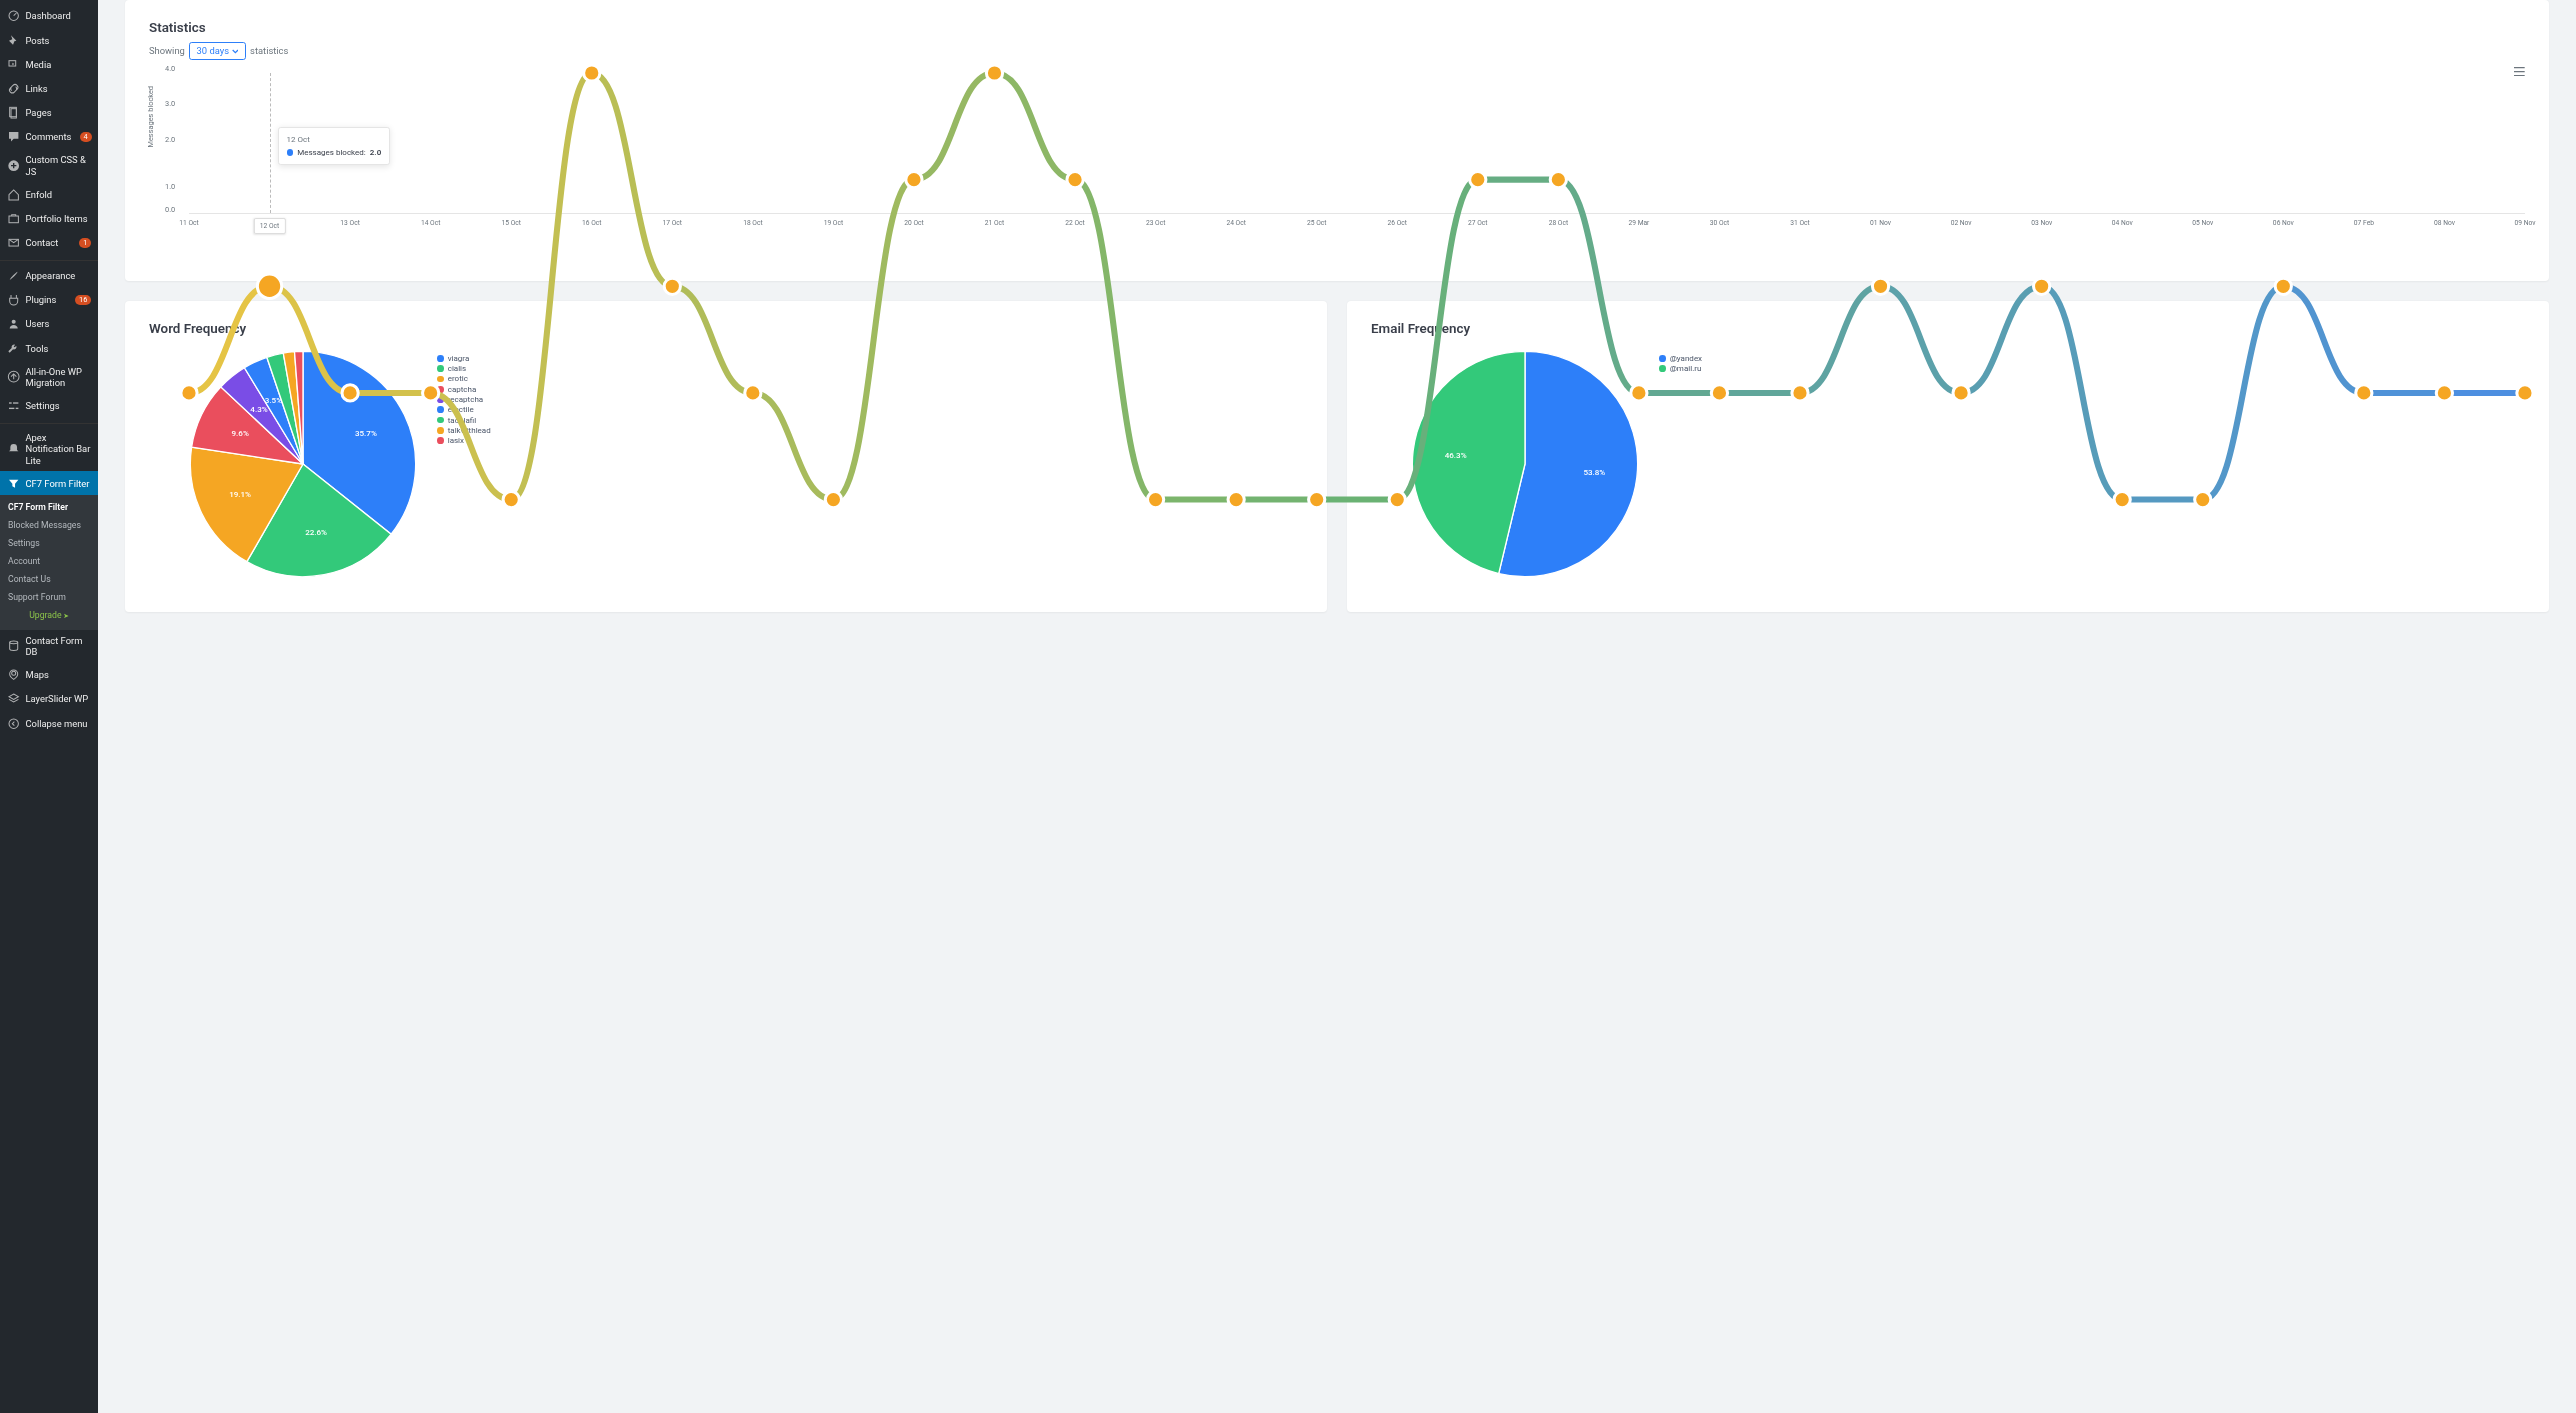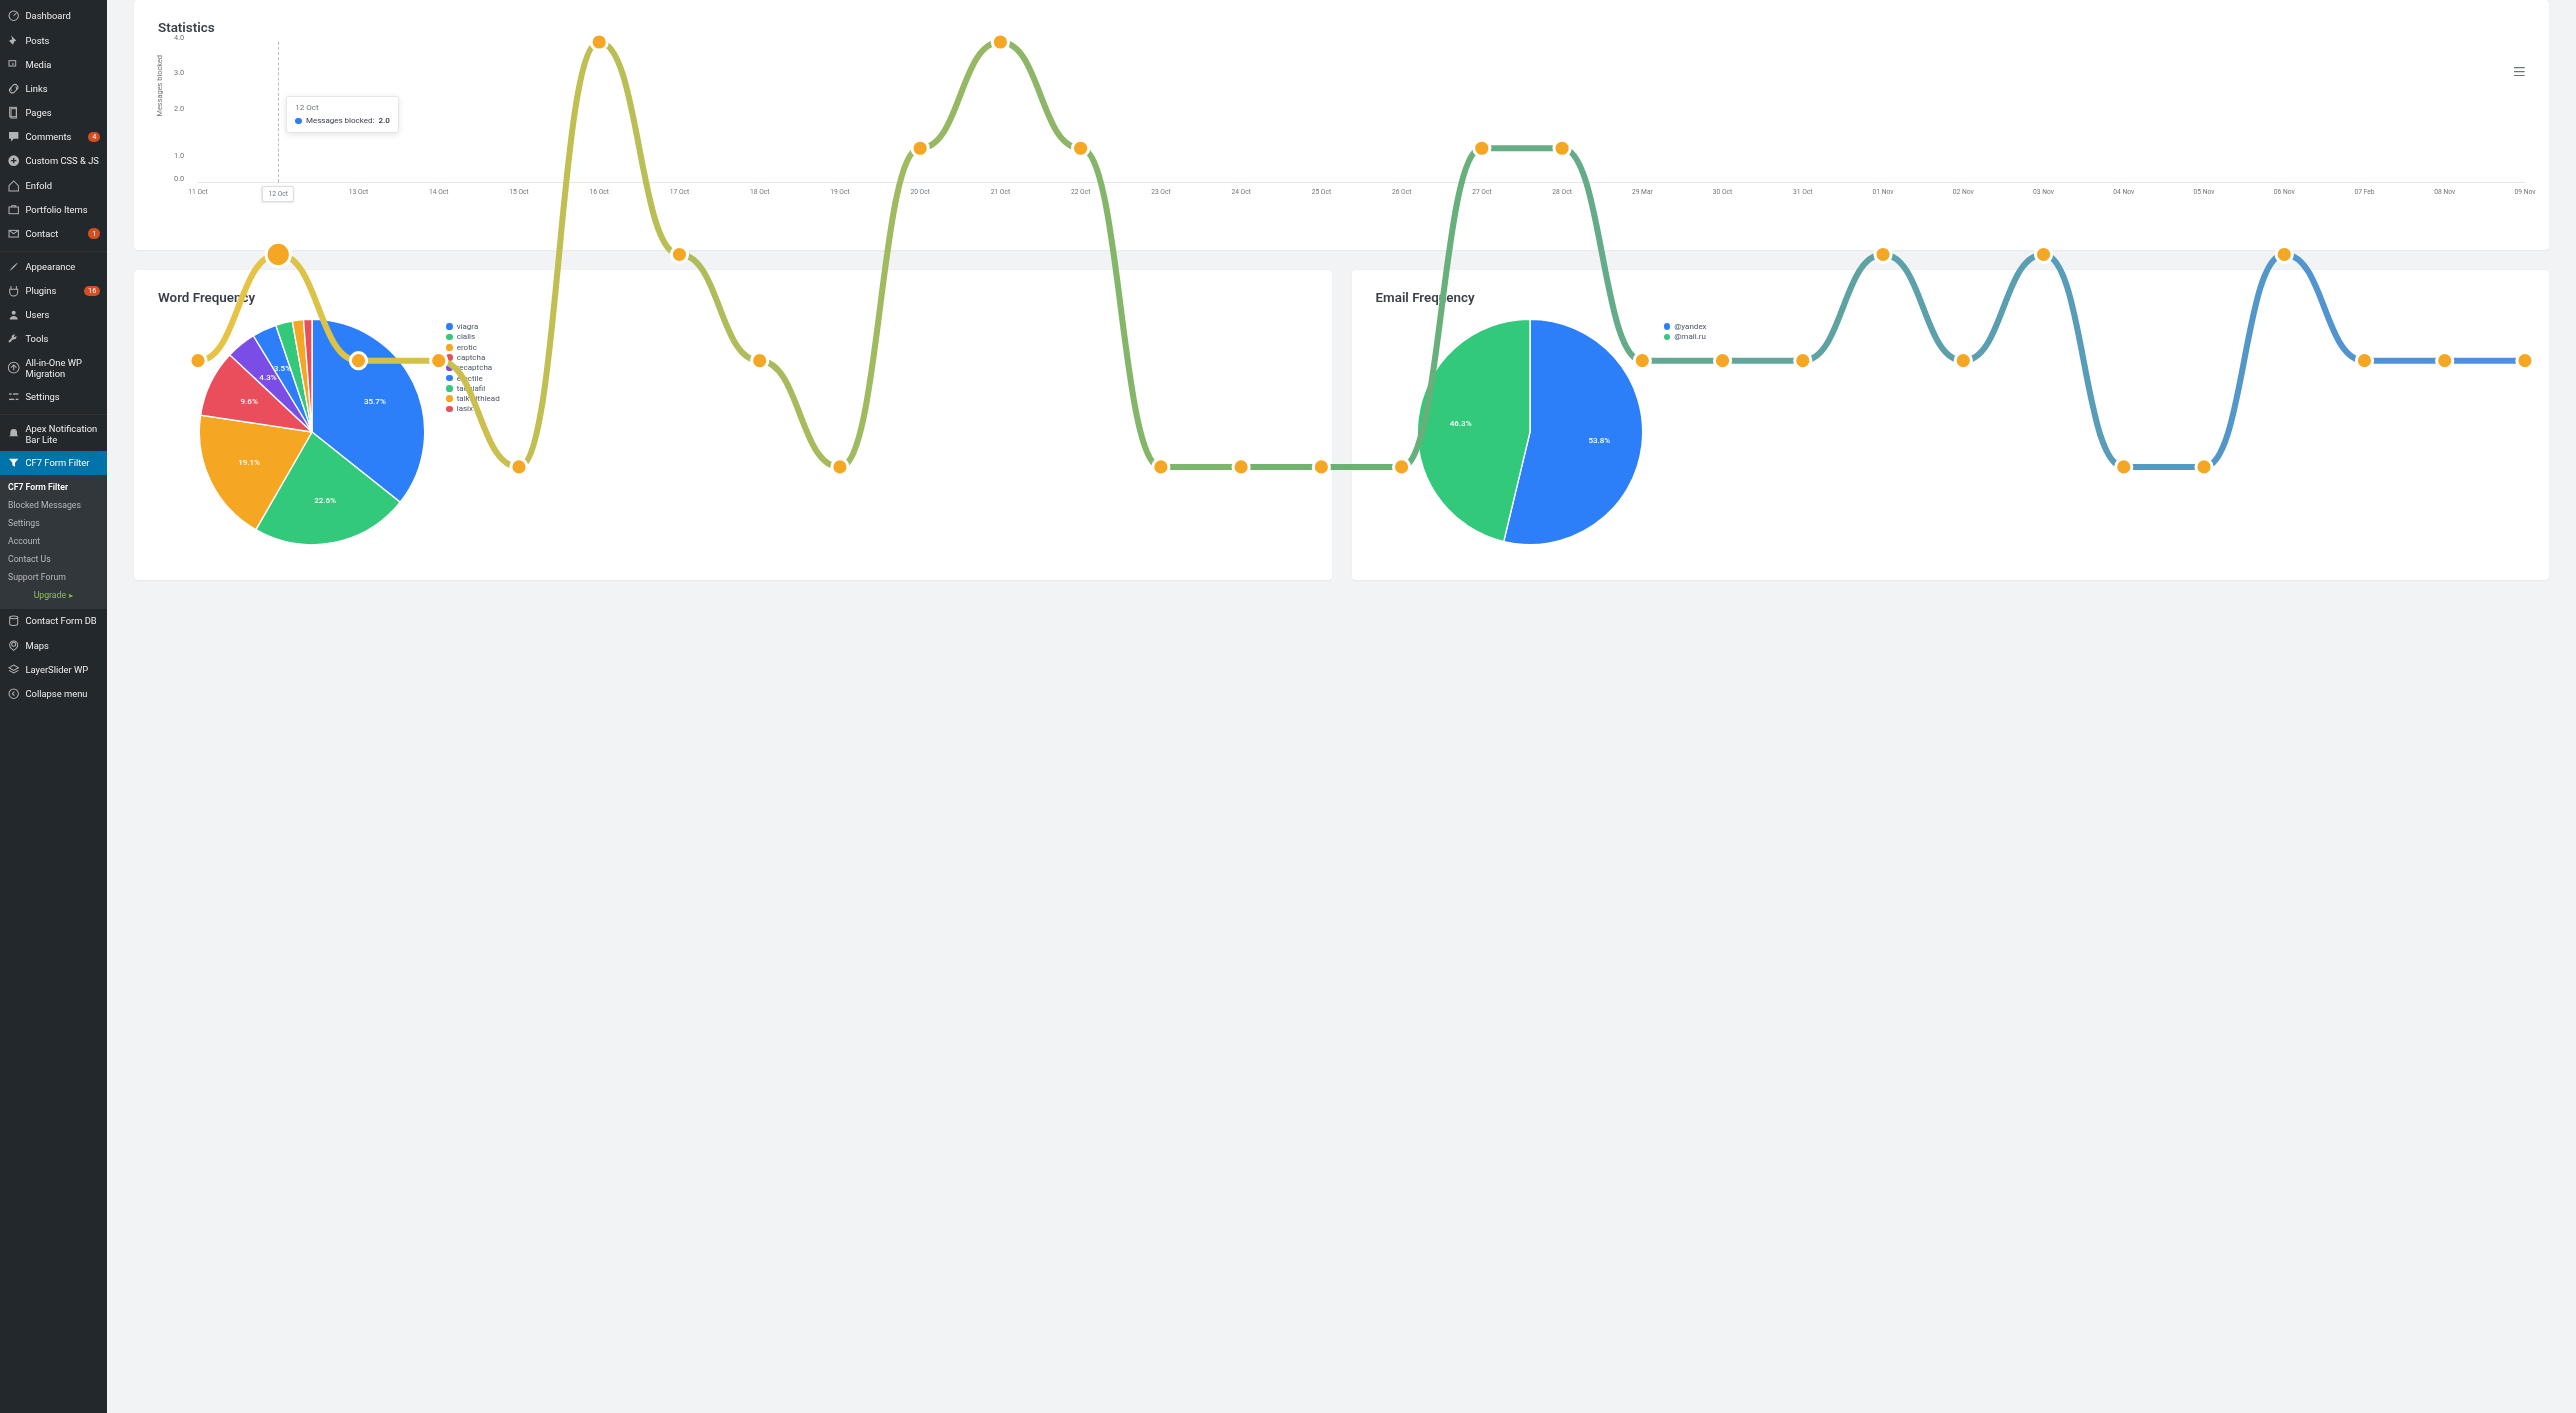--- a/index.html
+++ b/index.html
@@ -1,20 +1,20 @@
 <!DOCTYPE html>
 <html style="font-size:10.7px"><head>
 <meta charset="utf-8">
 <style>
 * { box-sizing: border-box; margin: 0; padding: 0; }
 body { font-family: -apple-system, BlinkMacSystemFont, "Segoe UI", Roboto, sans-serif; background: #f1f3f5; color: #3a3f4a; font-size: 8.7px; }
 .app { display: flex; min-height: 100vh; }
 
 
-.sidebar { width: 107px; background: #23282d; color: #eee; flex-shrink: 0; display: flex; flex-direction: column; padding-top: 4px; }
+.sidebar { width: 98px; background: #23282d; color: #eee; flex-shrink: 0; display: flex; flex-direction: column; padding-top: 4px; }
 .sb-item { display: flex; align-items: center; gap: 5.4px; padding: 5.4px 6.7px; cursor: pointer; color: #eee; font-size: 9.4px; position: relative; }
 .sb-item.active { background: #0073aa; color: #fff; }
 .sb-item.active::after { content: ''; position: absolute; right: -5.4px; top: 50%; transform: translateY(-50%); border: 5.4px solid transparent; border-right-color: #f1f3f5; }
 .sb-item .icn { width: 13.4px; height: 13.4px; display: inline-flex; align-items: center; justify-content: center; opacity: 0.7; flex-shrink: 0; }
 .sb-item.active .icn { opacity: 1; }
 .sb-item .lbl { flex: 1; line-height: 1.2; }
 .badge { background: #d54e21; color: #fff; border-radius: 6.7px; padding: 0.7px 4px; font-size: 7.4px; margin-left: 2.7px; }
 .sb-sep { height: 3.4px; border-bottom: 0.7px solid #333; margin: 2.7px 0; }
 .sb-sub { background: #32373c; padding: 2.7px 0 5.4px; }
 .sb-sub-item { padding: 4px 8px; cursor: pointer; color: #b4b9be; font-size: 8.7px; }
@@ -264,20 +264,30 @@
             <path d="M11 7l-3 3 3 3" fill="none" stroke="currentColor" stroke-width="1.5"></path>
           </svg>
         </span>
         <span class="lbl">Collapse menu</span>
       </div>
     </nav>
   <main class="main">
 
     <section class="panel" style="position:relative;">
       <h2 class="panel-title">Statistics</h2>
+      <div class="stat-filter">
+        <span>Showing</span>
+        <span class="period-sel">
+          <span>30 days</span>
+          <svg width="6.7" height="6.7" viewBox="0 0 10 10">
+              <path d="M1 3 L5 7 L9 3" fill="none" stroke="#2d7ff9" stroke-width="1.8"></path>
+            </svg>
+        </span>
+        <span>statistics</span>
+      </div>
       <div class="chart-tool">
         <svg width="10.7" height="9.4" viewBox="0 0 16 14">
             <path d="M0 1h16M0 7h16M0 13h16" stroke="#6c757d" stroke-width="2"></path>
           </svg>
       </div>
 
       <div class="line-chart">
         <span class="y-lbl">Messages blocked</span>
         <div class="y-ax" id="y-ax">
             <span class="y-tick" style="bottom:-4px">0.0</span>

